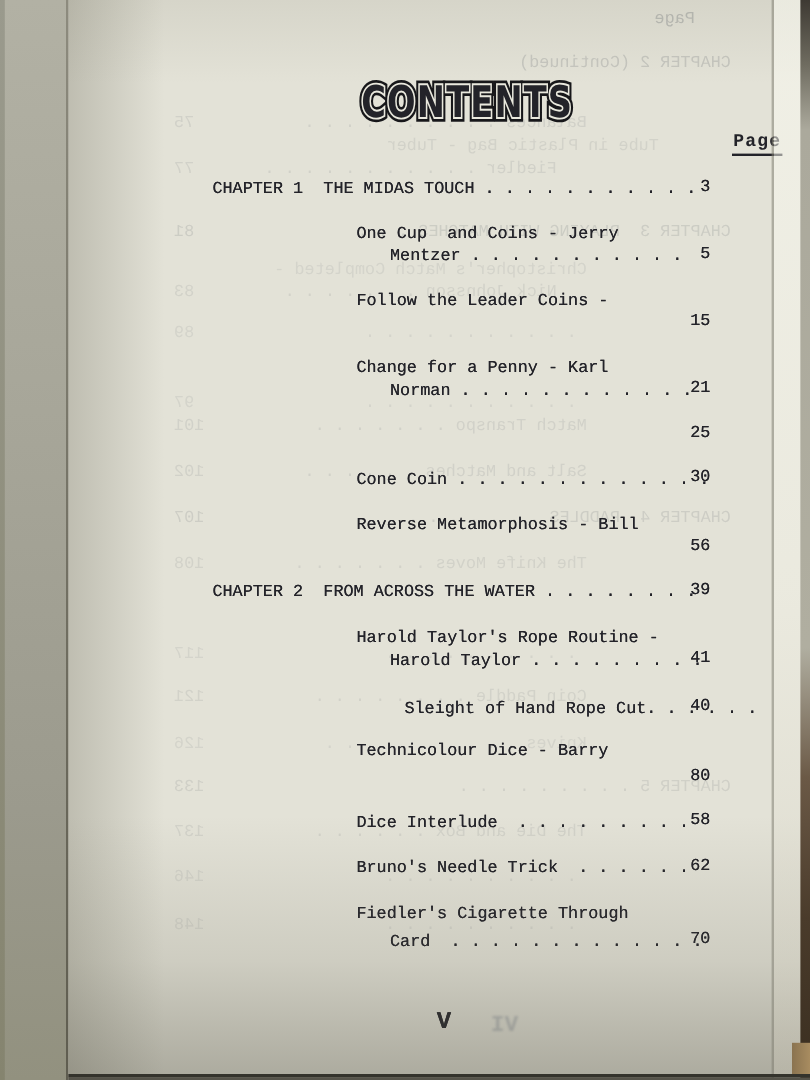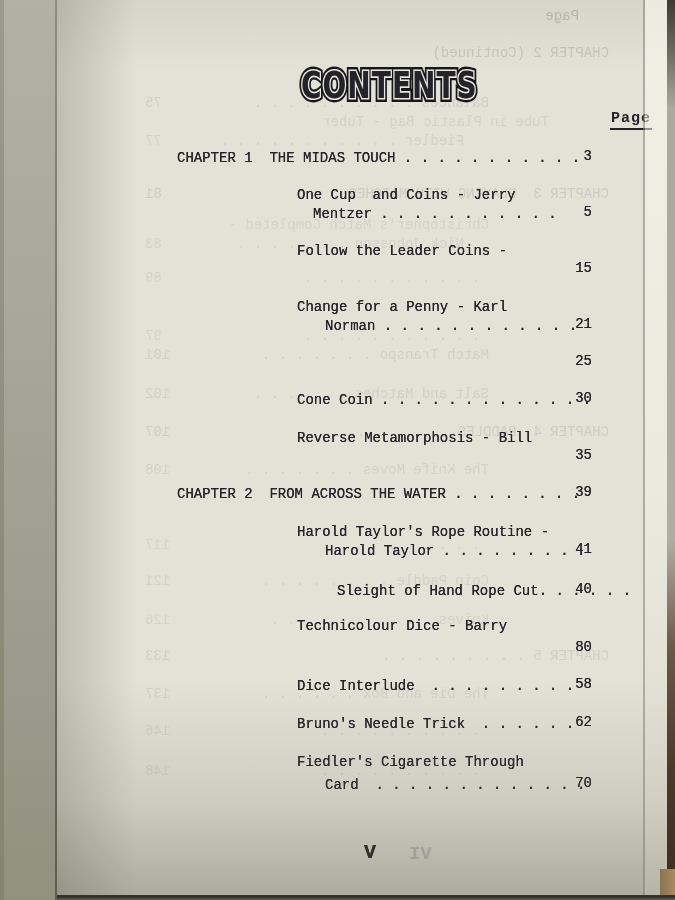--- a/index.html
+++ b/index.html
@@ -184,21 +184,21 @@
       <div id="toc-lines">
 
       <div class="toc-row" style="top: 150px; padding-left: 10px;">
             <span class="lbl" style="left: 120px;">CHAPTER 1  THE MIDAS TOUCH . . . . . . . . . . .</span>
             <span class="num">3</span>
           </div>
           <div class="toc-row" style="top: 187px;">
             <span class="lbl" style="left: 240px;">One Cup  and Coins - Jerry</span>
           </div>
           <div class="toc-row" style="top: 206px;">
-            <span class="lbl" style="left: 256px;">Mentzer . . . . . . . . . . .</span>
+            <span class="lbl" style="left: 268px;">Mentzer . . . . . . . . . . .</span>
             <span class="num">5</span>
           </div>
           <div class="toc-row" style="top: 243px;">
             <span class="lbl" style="left: 240px;">Follow the Leader Coins -</span>
           </div>
           <div class="toc-row" style="top: 262px;">
             <span class="num">15</span>
           </div>
           <div class="toc-row" style="top: 299px;">
             <span class="lbl" style="left: 240px;">Change for a Penny - Karl</span>
@@ -211,21 +211,21 @@
             <span class="num">25</span>
           </div>
           <div class="toc-row" style="top: 392px;">
             <span class="lbl" style="left: 240px;">Cone Coin . . . . . . . . . . . . .</span>
             <span class="num">30</span>
           </div>
           <div class="toc-row" style="top: 430px;">
             <span class="lbl" style="left: 240px;">Reverse Metamorphosis - Bill</span>
           </div>
           <div class="toc-row" style="top: 449px;">
-            <span class="num">35</span>
+            <span class="num">56</span>
           </div>
           <div class="toc-row" style="top: 486px;">
             <span class="lbl" style="left: 120px; text-align: right;">CHAPTER 2  FROM ACROSS THE WATER . . . . . . . .</span>
             <span class="num">39</span>
           </div>
           <div class="toc-row" style="top: 524px;">
             <span class="lbl" style="left: 240px;">Harold Taylor's Rope Routine -</span>
           </div>
           <div class="toc-row" style="top: 543px;">
             <span class="lbl" style="left: 268px;">Harold Taylor . . . . . . . . .</span>

